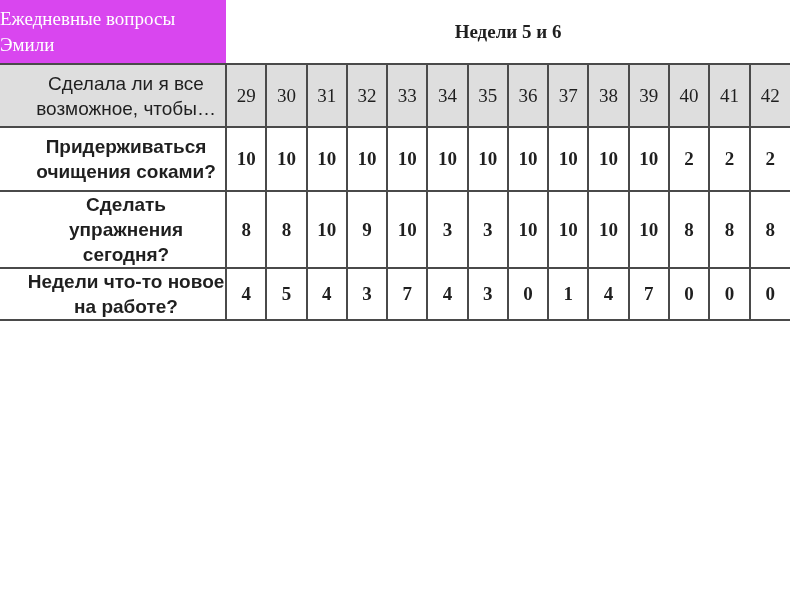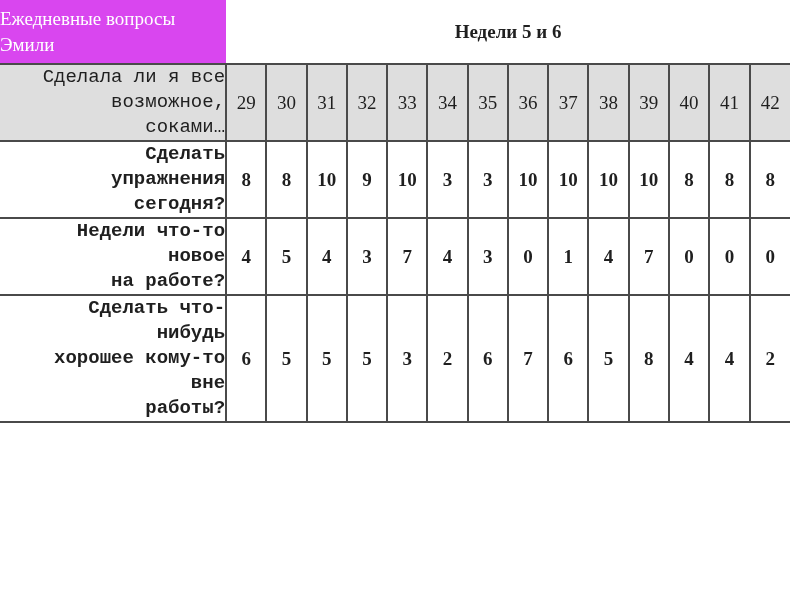--- a/index.html
+++ b/index.html
@@ -4,21 +4,21 @@
 <style>
   html, body { margin: 0; padding: 0; background: #ffffff; }
   body { width: 790px; height: 611px; overflow: hidden; font-family: "DejaVu Serif", "Liberation Serif", serif; color: #1f1f1f; }
   table { border-collapse: collapse; table-layout: fixed; width: 790px; }
   col.qcol { width: 226px; }
   col.dcol { width: 40.28px; }
   td { padding: 0; border: 2px solid #4a4a4a; vertical-align: middle; }
   .title-cell { background: #d946ef; color: #ffffff; text-align: left; font-size: 19px; line-height: 26px; height: 63px; border: none; font-family: "Liberation Serif", serif; }
   .weeks-cell { border: none; text-align: center; font-size: 19px; font-weight: bold; font-family: "Liberation Serif", serif; }
   .gray { background: #dedede; }
-  .qtext { text-align: right; padding-left: 27px; font-size: 19px; line-height: 25px; font-family: Liberation Mono, monospace; }
+  .qtext { text-align: center; padding-left: 27px; font-size: 19px; line-height: 25px; font-family: Liberation Sans, sans-serif; }
   .qbold { font-weight: bold; }
   .num { text-align: center; font-size: 19px; font-family: "Liberation Serif", serif; }
   .numbold { font-weight: bold; }
   tr.r-days td { height: 61px; }
   tr.r1 td { height: 62px; }
   tr.r2 td { height: 62px; }
   tr.r3 td { height: 62px; }
   tr.r4 td { height: 88px; }
   tr.r5 td { height: 49px; }
   tr.r6 td { height: 94px; }
@@ -52,36 +52,56 @@
     <tr class="r-title">
       <td class="title-cell">
         <div>Ежедневные вопросы</div>
         <div>Эмили</div>
       </td>
       <td class="weeks-cell" colspan="14">Недели 5 и 6</td>
     </tr>
     <tr class="r-days" id="days-row">
       <td class="gray qtext first">
         <div>Сделала ли я все</div>
-        <div>возможное, соками…</div>
+        <div>возможное, чтобы…</div>
       </td>
     <td class="gray num">29</td>
         <td class="gray num">30</td>
         <td class="gray num">31</td>
         <td class="gray num">32</td>
         <td class="gray num">33</td>
         <td class="gray num">34</td>
         <td class="gray num">35</td>
         <td class="gray num">36</td>
         <td class="gray num">37</td>
         <td class="gray num">38</td>
         <td class="gray num">39</td>
         <td class="gray num">40</td>
         <td class="gray num">41</td>
         <td class="gray num last">42</td>
+      </tr>
+  <tr class="r1">
+        <td class="qtext qbold first">
+          <div>Придерживаться</div>
+          <div>очищения соками?</div>
+        </td>
+        <td class="num numbold">10</td>
+        <td class="num numbold">10</td>
+        <td class="num numbold">10</td>
+        <td class="num numbold">10</td>
+        <td class="num numbold">10</td>
+        <td class="num numbold">10</td>
+        <td class="num numbold">10</td>
+        <td class="num numbold">10</td>
+        <td class="num numbold">10</td>
+        <td class="num numbold">10</td>
+        <td class="num numbold">10</td>
+        <td class="num numbold">2</td>
+        <td class="num numbold">2</td>
+        <td class="num numbold last">2</td>
       </tr>
       <tr class="r2">
         <td class="qtext qbold first">
           <div>Сделать упражнения</div>
           <div>сегодня?</div>
         </td>
         <td class="num numbold">8</td>
         <td class="num numbold">8</td>
         <td class="num numbold">10</td>
         <td class="num numbold">9</td>
@@ -109,35 +129,14 @@
         <td class="num numbold">4</td>
         <td class="num numbold">3</td>
         <td class="num numbold">0</td>
         <td class="num numbold">1</td>
         <td class="num numbold">4</td>
         <td class="num numbold">7</td>
         <td class="num numbold">0</td>
         <td class="num numbold">0</td>
         <td class="num numbold last">0</td>
       </tr>
-      <tr class="r6">
-        <td class="qtext qbold first">
-          <div>Сделать что-нибудь</div>
-          <div>хорошее кому-то вне</div>
-          <div>работы?</div>
-        </td>
-        <td class="num numbold">6</td>
-        <td class="num numbold">5</td>
-        <td class="num numbold">5</td>
-        <td class="num numbold">5</td>
-        <td class="num numbold">3</td>
-        <td class="num numbold">2</td>
-        <td class="num numbold">6</td>
-        <td class="num numbold">7</td>
-        <td class="num numbold">6</td>
-        <td class="num numbold">5</td>
-        <td class="num numbold">8</td>
-        <td class="num numbold">4</td>
-        <td class="num numbold">4</td>
-        <td class="num numbold last">2</td>
-      </tr>
     </tbody>
 </table>
 
 </body></html>

